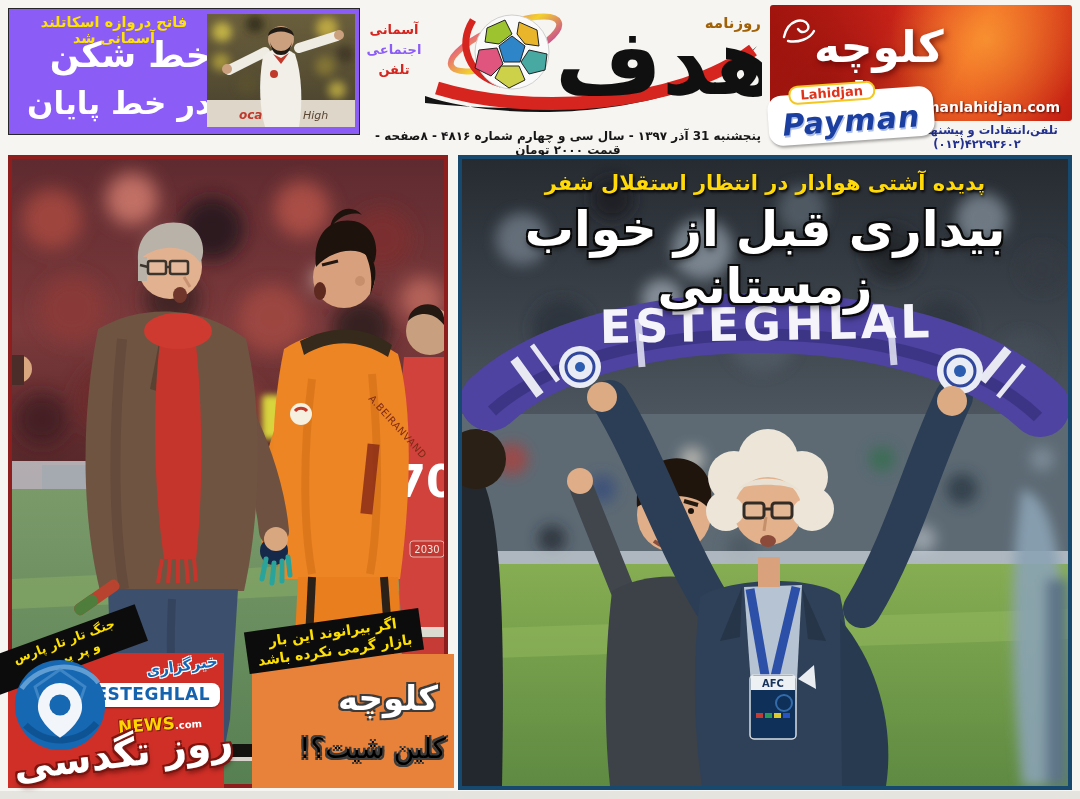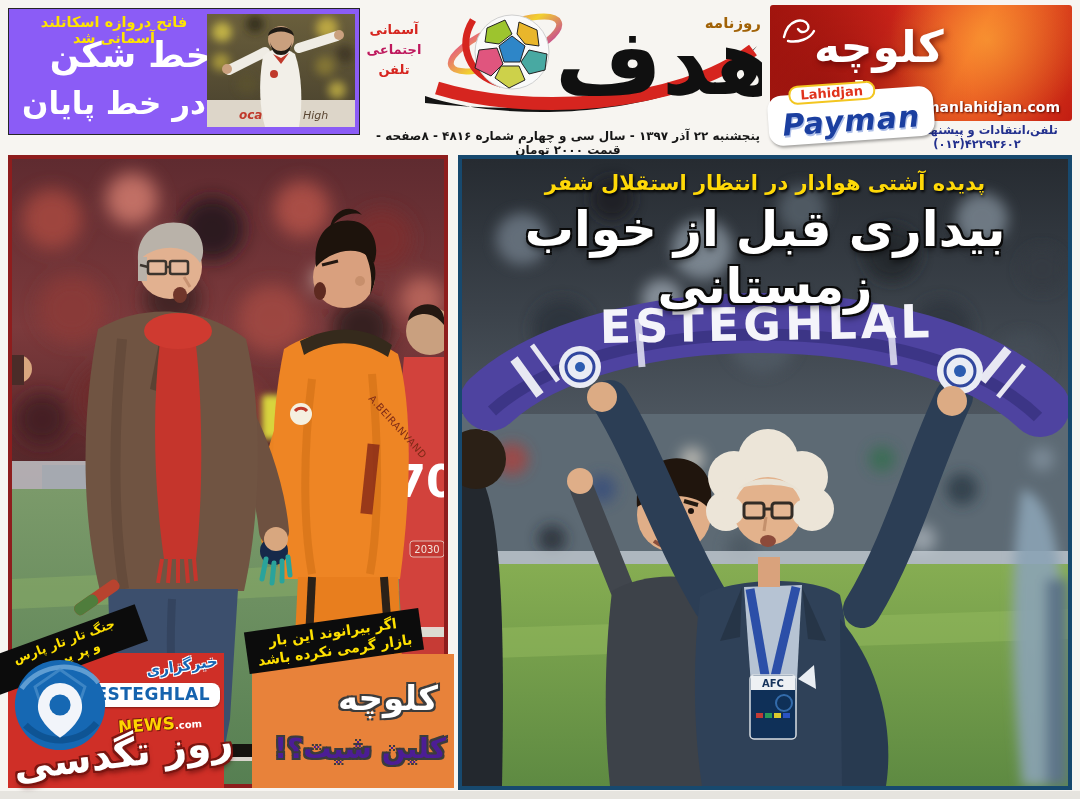--- a/index.html
+++ b/index.html
@@ -8,32 +8,32 @@
           background:#f7f5f1; overflow:hidden; }
   .abs { position:absolute; }
 
   
   .blackbox { left:8px; top:8px; width:352px; height:127px; background:#8b5cf6;
               border:1px solid #262626; z-index:2; }
   .bb-kicker { position:absolute; left:8px; top:5px; width:194px; text-align:center;
                color:#ffe400; font-size:14.5px; font-weight:bold; }
   .bb-line1 { position:absolute; left:8px; top:26px; width:194px; text-align:right;
               color:#fff; font-size:35px; font-weight:bold; letter-spacing:3px; }
-  .bb-line2 { position:absolute; left:8px; top:76px; width:194px; text-align:center;
+  .bb-line2 { position:absolute; left:8px; top:76px; width:194px; 
               color:#fff; font-size:31px; font-weight:bold; letter-spacing:1px; }
   .bb-photo { position:absolute; right:4px; top:5px; width:148px; height:113px; }
 
   
   .masthead { left:365px; top:2px; width:402px; height:126px; z-index:1; }
   .mh-label { position:absolute; right:6px; top:12px; color:#a16207;
               font-size:15px; font-weight:bold; }
   .mh-taglines { position:absolute; left:0; top:18px; width:58px; text-align:center;
                  font-size:13px; font-weight:bold; line-height:1.55; }
   .mh-taglines .t1, .mh-taglines .t3 { color:#d6251f; display:block; }
-  .mh-taglines .t2 { color:#be185d; display:block;text-align:center; }
+  .mh-taglines .t2 { color:#8b5cf6; display:block;text-align:center; }
   .mh-logo { position:absolute; left:52px; top:0; width:345px; height:125px; }
   .dateline { left:368px; top:129px; width:400px; text-align:center;
               color:#161616; font-size:12px; font-weight:bold; }
 
   
   .ad { left:770px; top:5px; width:302px; height:116px; border-radius:3px;
         background:
           radial-gradient(circle at 72% 30%, rgba(255,190,60,.55), rgba(255,190,60,0) 42%),
           radial-gradient(circle at 20% 85%, rgba(90,0,0,.45), rgba(90,0,0,0) 55%),
           linear-gradient(118deg,#a8160f 0%, #d3261b 35%, #f05a22 62%, #c21d12 100%);
@@ -98,22 +98,22 @@
                  text-shadow:-2px -2px 0 #7a1510, 2px -2px 0 #7a1510,
                              -2px 2px 0 #7a1510, 2px 2px 0 #7a1510,
                              0 4px 5px rgba(60,5,5,.6); }
 
   .orangebox { left:252px; top:654px; width:202px; height:134px; background:#e8823a;
                z-index:2; }
   .ob-line1 { position:absolute; right:16px; top:24px; color:#fff; font-size:34px;
               font-weight:bold;
               text-shadow:-2px -2px 0 #3c3c3c, 2px -2px 0 #3c3c3c,
                           -2px 2px 0 #3c3c3c, 2px 2px 0 #3c3c3c; }
-  .ob-line2 { position:absolute; right:8px; top:78px; color:#4c1d95; font-size:28px;
-              font-weight:bold;
+  .ob-line2 { position:absolute; right:8px; top:78px; color:#000000; font-size:28px;
+              font-weight:normal;
               text-shadow:-2px -2px 0 #3c3c3c, 2px -2px 0 #3c3c3c,
                           -2px 2px 0 #3c3c3c, 2px 2px 0 #3c3c3c; }
 
   .bottom-strip { left:0; top:791px; width:1080px; height:8px; background:#e6e4df; }
   svg text { font-family:"DejaVu Sans", sans-serif; }
 </style>
 </head>
 <body>
 
 <div class="page">
@@ -183,21 +183,21 @@
       <circle cx="95" cy="50" r="37" fill="#fafafa" stroke="#cfcfcf"></circle>
       <polygon points="95,34 108,44 103,60 87,60 82,44" fill="#2e86c8" stroke="#222" stroke-width="1"></polygon>
       <polygon points="70,26 88,18 95,32 82,42 68,40" fill="#9dc42e" stroke="#222" stroke-width="1"></polygon>
       <polygon points="102,20 120,28 122,44 108,42 100,32" fill="#e9b62b" stroke="#222" stroke-width="1"></polygon>
       <polygon points="62,48 80,46 86,62 74,74 58,66" fill="#e0557e" stroke="#222" stroke-width="1"></polygon>
       <polygon points="112,48 130,52 128,68 112,72 104,60" fill="#48a9a2" stroke="#222" stroke-width="1"></polygon>
       <polygon points="84,64 102,64 108,78 92,86 78,76" fill="#cdd14a" stroke="#222" stroke-width="1"></polygon>
       <text x="250" y="92" font-size="92" font-weight="bold" fill="#101010" text-anchor="middle">هدف</text>
     </svg>
   </div>
-  <div class="abs dateline" dir="rtl">پنجشنبه ۲۲ آذر ۱۳۹۷ - سال سی و چهارم شماره ۴۸۱۶ - ۸صفحه - قیمت ۲۰۰۰ تومان</div>
+  <div class="abs dateline" dir="rtl">پنجشنبه 31 آذر ۱۳۹۷ - سال سی و چهارم شماره ۴۸۱۶ - ۸صفحه - قیمت ۲۰۰۰ تومان</div>
 
   <div class="abs ad">
     <svg class="ad-mark" viewBox="0 0 40 34">
       <path d="M6,26 C10,8 26,6 30,14 C32,20 24,24 20,18 M10,30 C20,32 32,28 36,20" stroke="#fff" stroke-width="2.4" fill="none" stroke-linecap="round"></path>
     </svg>
     <div class="ad-title" dir="rtl">کلوچه پیمان</div>
     <div class="payman-box">
       <span class="lahidjan">Lahidjan</span>
       <span class="payman-word">Payman</span>
     </div>

